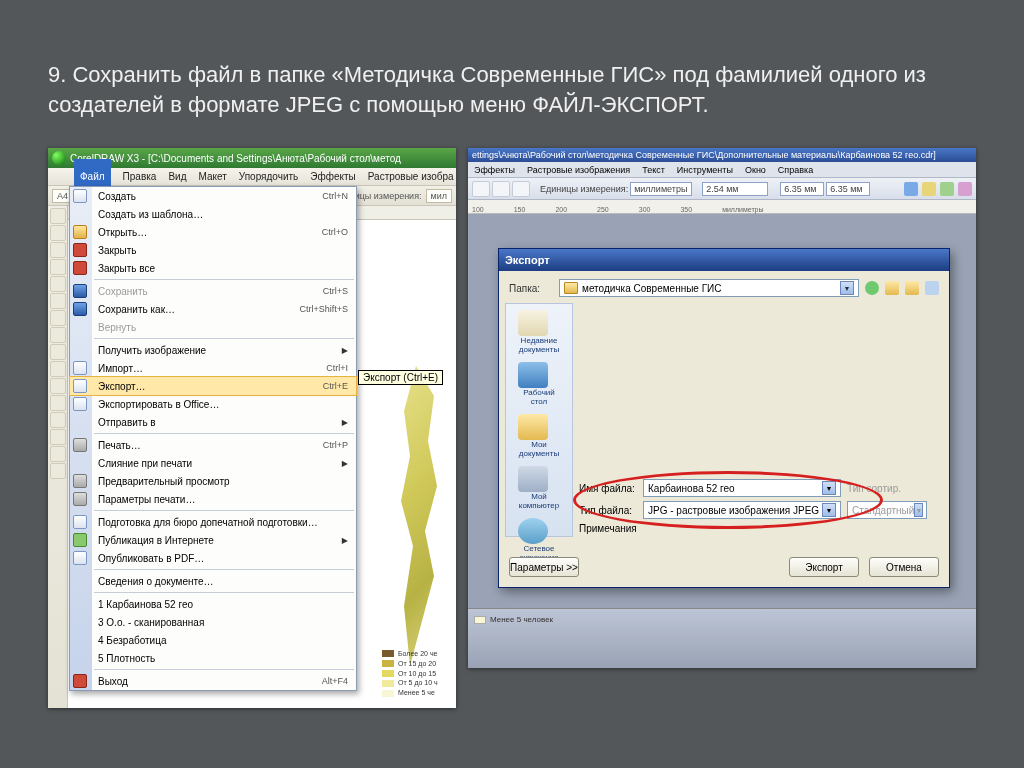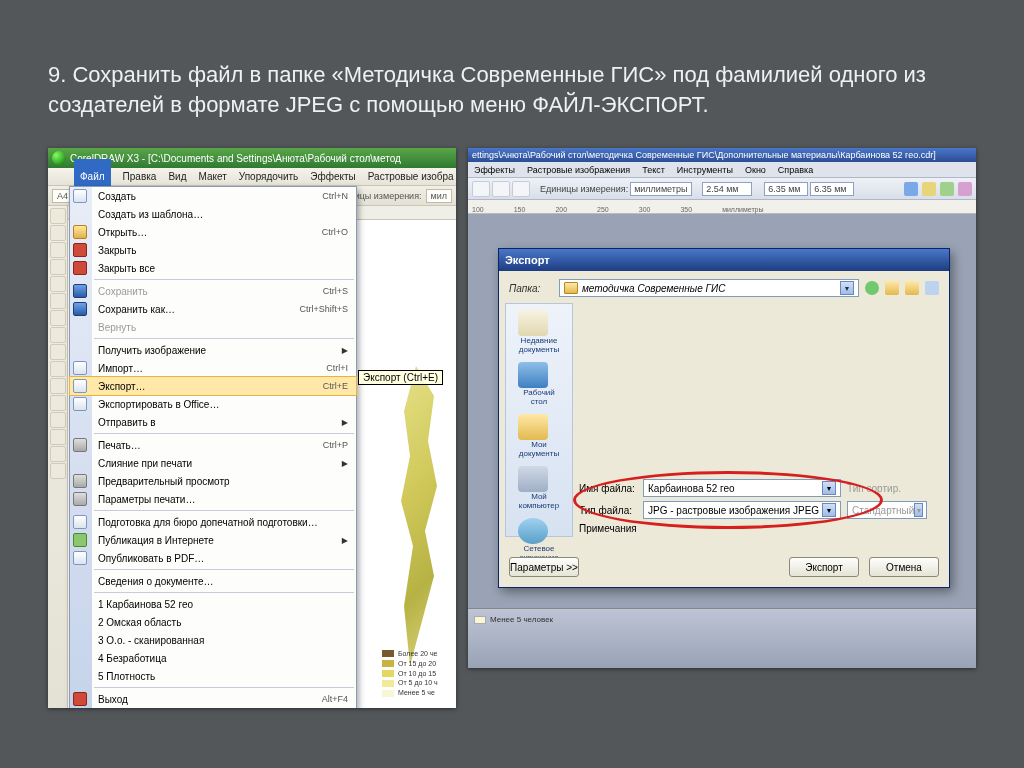--- a/index.html
+++ b/index.html
@@ -220,21 +220,21 @@
     border: 1px solid #0a246a;
     box-shadow: 3px 4px 10px rgba(0,0,0,.4);
   }
   .dlg-title {
     height: 22px;
     background: linear-gradient(#4a77c8,#1d3d82);
     color:#fff;font-size:11px;font-weight:bold;
     display:flex;align-items:center;padding:0 6px;
   }
   .dlg-body { padding: 8px 10px; font-size: 10px; color:#000;}
-  .dlg-row { display:flex;align-items:center;gap:6px;margin-bottom:6px;font-style:italic;}
+  .dlg-row { display:flex;align-items:center;gap:6px;margin-bottom:6px;}
   .dlg-row label { min-width: 44px; color:#333;}
   .dlg-select {
     flex:1;height:18px;background:#fff;border:1px solid #7f9db9;
     display:flex;align-items:center;padding:0 4px;font-size:10px;
     justify-content:space-between;
   }
   .dlg-select .dd { width:14px;height:14px;background:linear-gradient(#cfe0f7,#9fbce8);border:1px solid #6a88bb;display:flex;align-items:center;justify-content:center;font-size:7px;color:#234;}
   .places {
     position:absolute;left:6px;top:54px;width:68px;bottom:50px;
     background:linear-gradient(#eef3fa,#d7e2f1);
@@ -469,23 +469,20 @@
       </div>
       <div class="menuitem sep"></div>
       <div class="menuitem">
         <span class="label">Сведения о документе…</span>
       </div>
       <div class="menuitem sep"></div>
       <div class="menuitem">
         <span class="label">1 Карбаинова 52 гео</span>
       </div>
       <div class="menuitem">
-        <span class="label">2 Омская область</span>
-      </div>
-      <div class="menuitem">
         <span class="label">3 О.о. - сканированная</span>
       </div>
       <div class="menuitem">
         <span class="label">4 Безработица</span>
       </div>
       <div class="menuitem">
         <span class="label">5 Плотность</span>
       </div>
       <div class="menuitem sep"></div>
       <div class="menuitem">
@@ -511,21 +508,21 @@
     <span>Справка</span>
   </div>
   <div class="sr-toolbar">
     <div class="btn"></div>
     <div class="btn"></div>
     <div class="btn"></div>
     <span style="width:6px"></span>
     <span>Единицы измерения:</span>
     <span class="field" style="width:62px">миллиметры</span>
     <span style="width:6px"></span>
-    <span class="field" style="width:50px">2.54 мм</span>
+    <span class="field" style="width:66px">2.54 мм</span>
     <span style="width:8px"></span>
     <span class="field" style="width:44px">6.35 мм</span>
     <span class="field" style="width:44px">6.35 мм</span>
     <span style="flex:1"></span>
     <div class="toolbar-icons">
       <div class="ticon" style="background:#7aa9e8"></div>
       <div class="ticon" style="background:#e8d57a"></div>
       <div class="ticon" style="background:#9fd18c"></div>
       <div class="ticon" style="background:#d89fd1"></div>
     </div>

